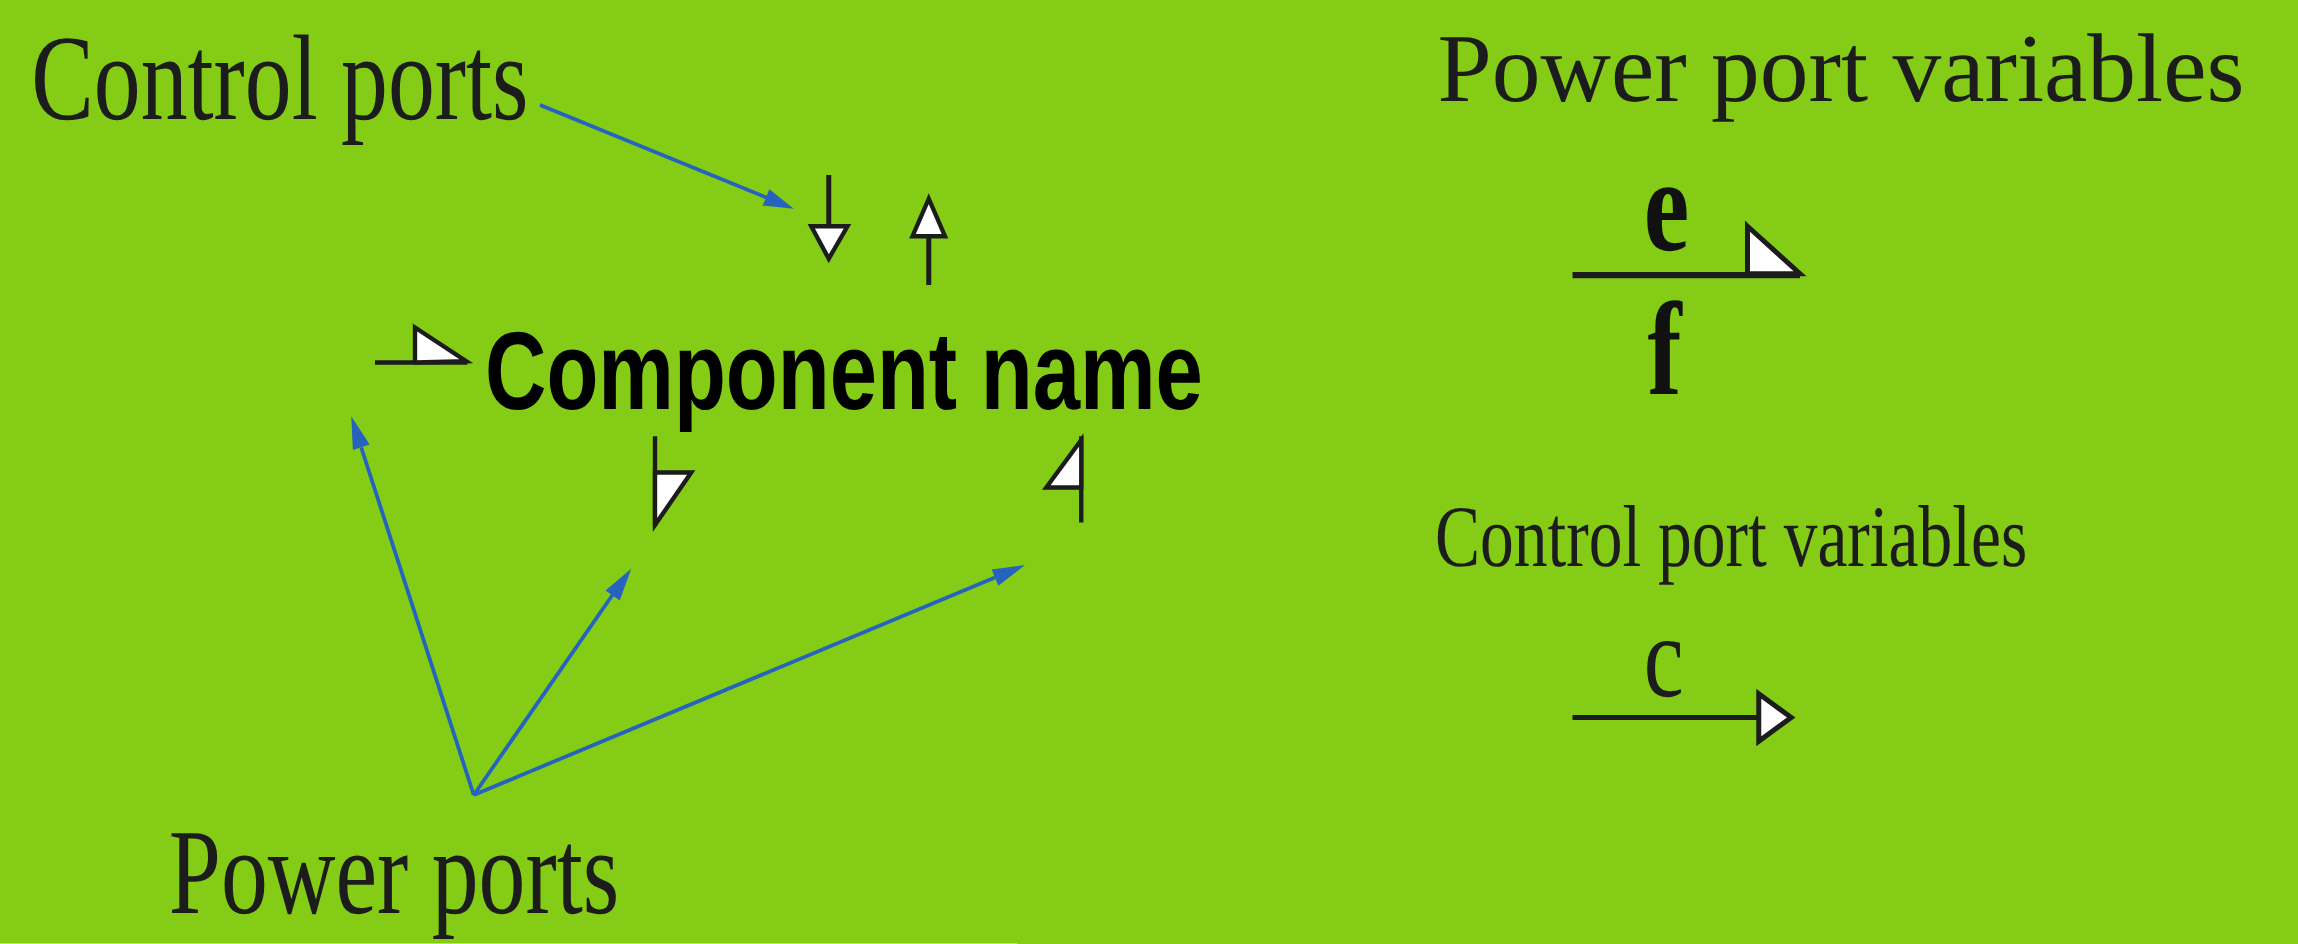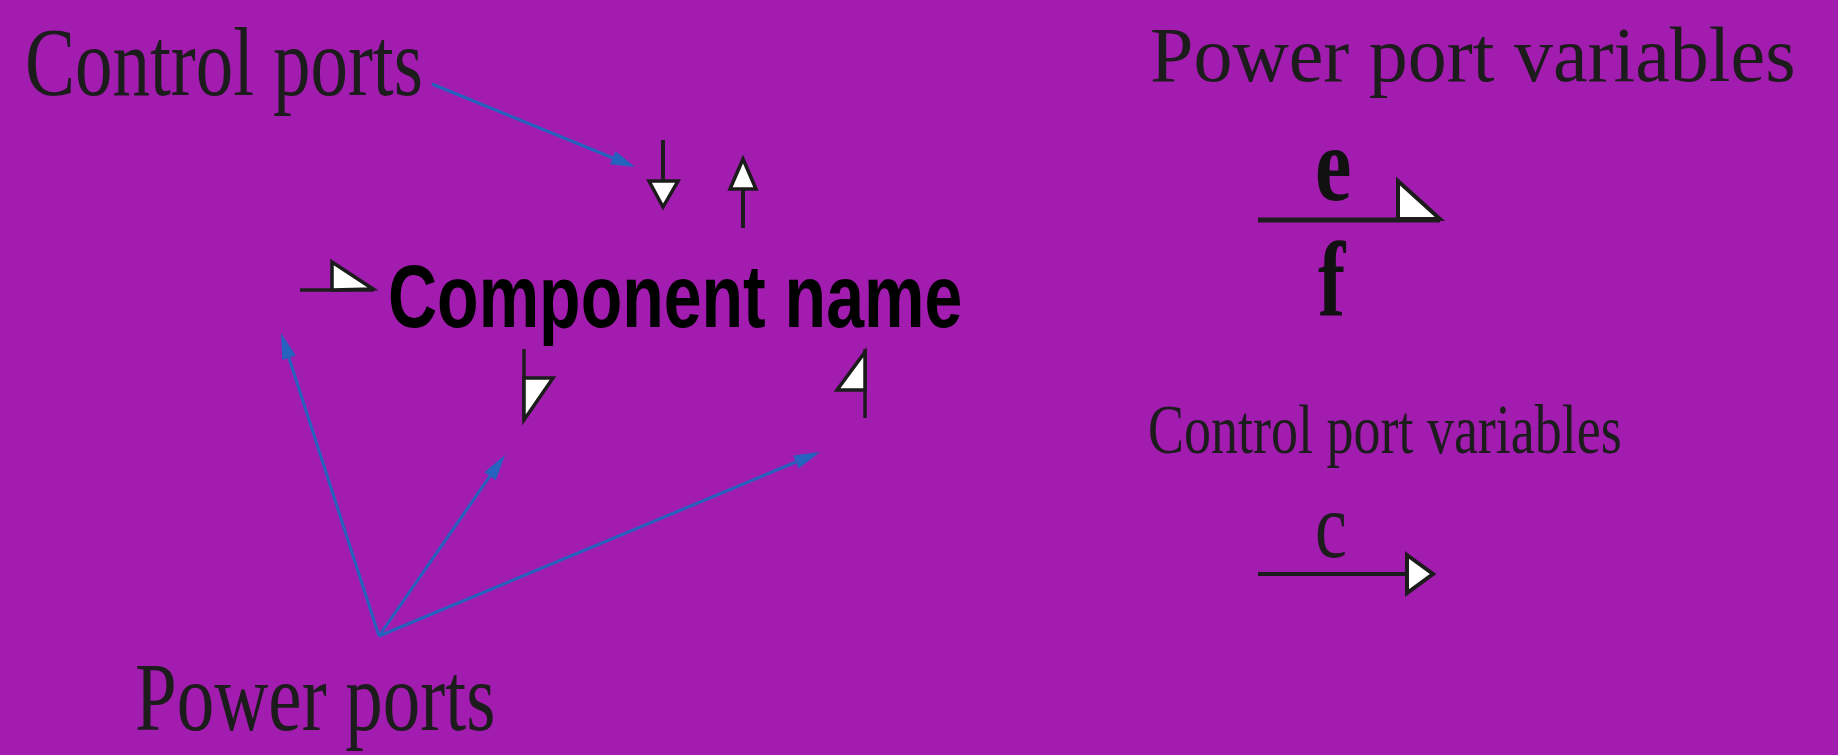--- a/index.html
+++ b/index.html
@@ -1,16 +1,16 @@
 <!DOCTYPE html>
 <html><head>
 <meta charset="utf-8">
 <style>
   html,body{margin:0;padding:0;background:#ffffff;}
-  .stage{position:relative;width:1838px;height:755px;background:#a21caf;overflow:hidden;}
+  .stage{position:relative;width:1838px;height:755px;background:#84cc16;overflow:hidden;}
   svg{display:block;}
   text{fill:#1c1c1c;}
   .serif-big{font-family:"Liberation Serif","DejaVu Serif",serif;font-size:75px;}
   .serif-head{font-family:"Liberation Serif","DejaVu Serif",serif;font-size:78px;}
   .serif-head-sm{font-family:"Liberation Serif","DejaVu Serif",serif;font-size:54px;}
   .sans-bold{font-family:"Liberation Sans","DejaVu Sans",sans-serif;font-size:68px;font-weight:bold;fill:#000000;}
   .sym-bold{font-family:"Liberation Serif","DejaVu Serif",serif;font-size:82px;font-weight:bold;fill:#111111;}
   .sym-reg{font-family:"Liberation Serif","DejaVu Serif",serif;font-size:72px;}
   .ink{stroke:#1c1c1c;}
   .open-head{fill:#ffffff;stroke:#1c1c1c;}

